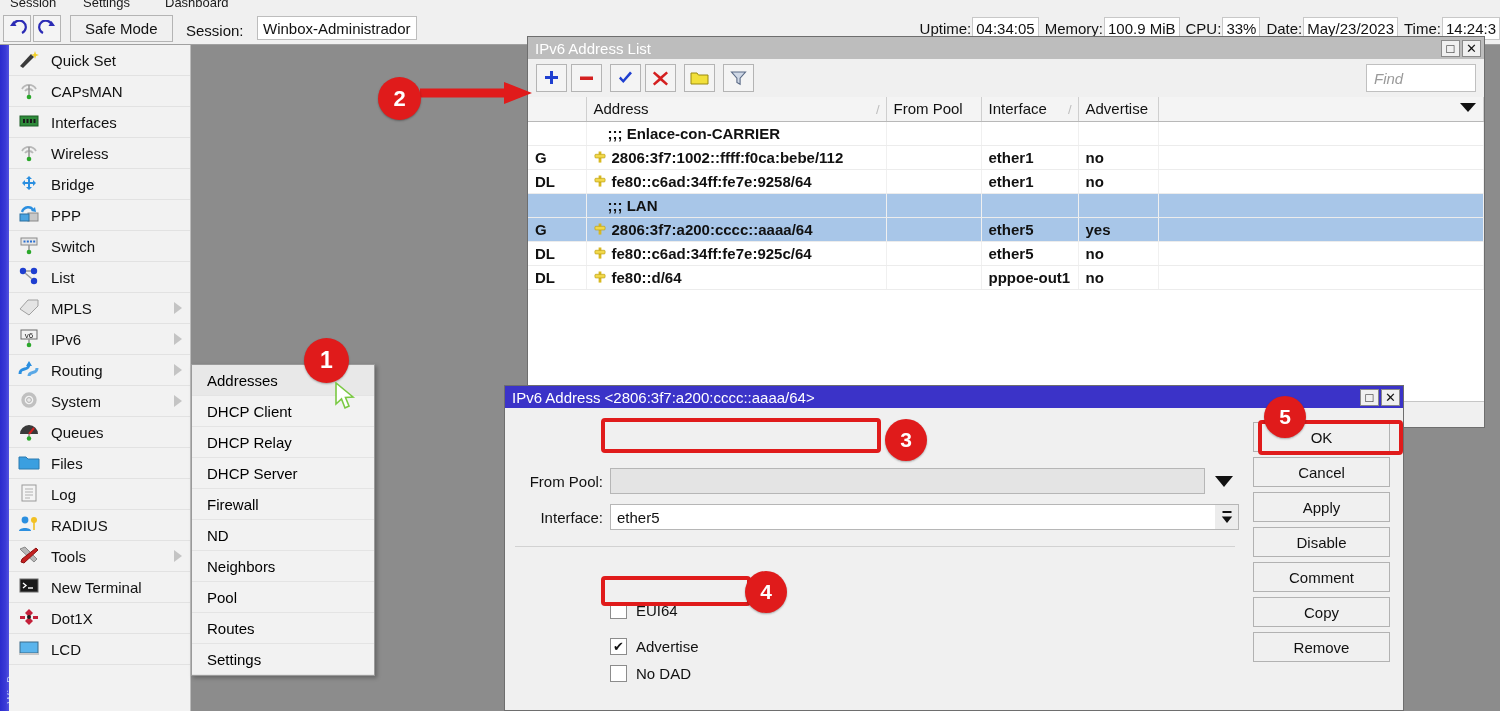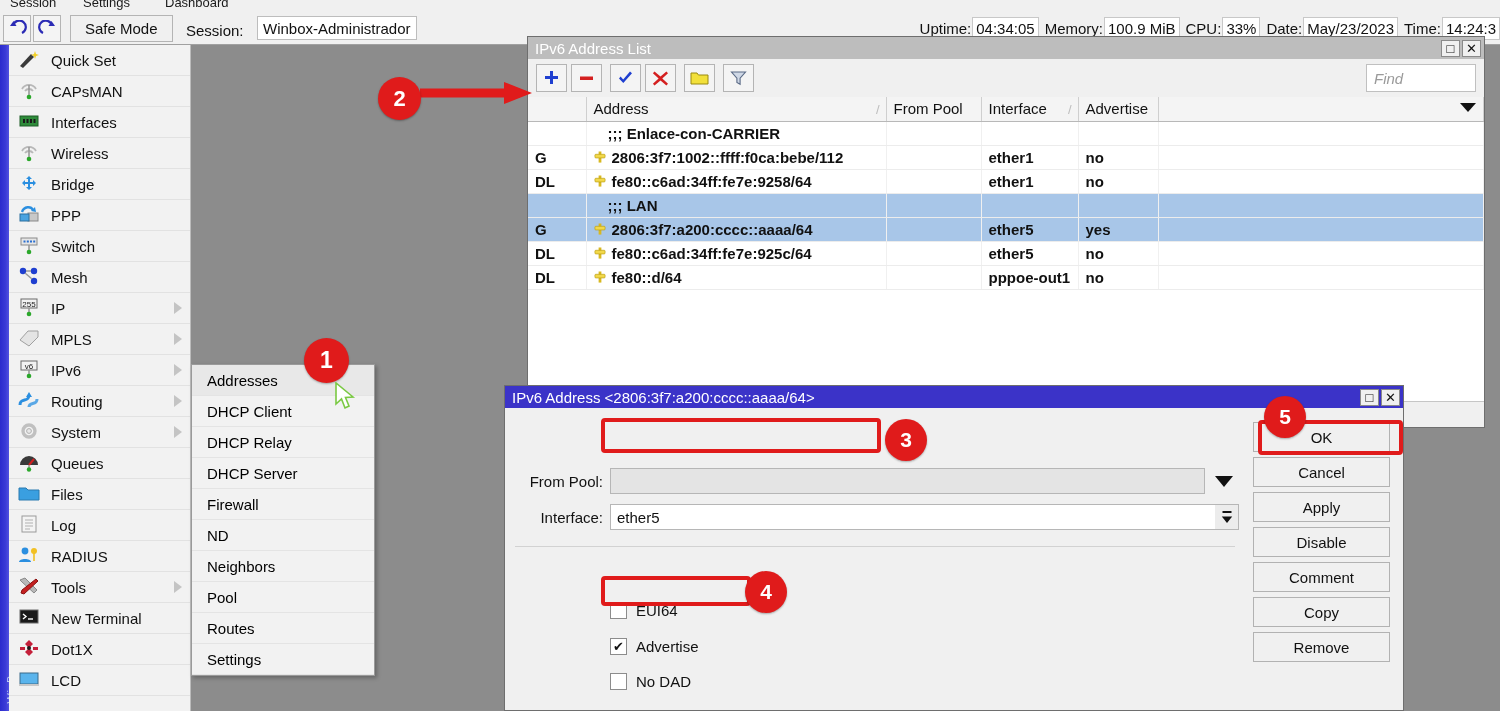--- a/index.html
+++ b/index.html
@@ -318,31 +318,21 @@
         <span class="lbl">Switch</span>
       </div>
       <div class="side-item">
         <span class="ico"><svg width="24" height="20" viewBox="0 0 24 20">
             <circle cx="6" cy="5" r="3.2" fill="#1f3fd0"></circle>
             <circle cx="17" cy="5" r="3.2" fill="#1f3fd0"></circle>
             <circle cx="17" cy="15" r="3.2" fill="#1f3fd0"></circle>
             <path d="M8 7 L15 13" stroke="#9a9a9a" stroke-width="1.5"></path>
             <path d="M9 5 L14 5" stroke="#9a9a9a" stroke-width="1.5"></path>
           </svg></span>
-        <span class="lbl">Mesh</span>
-      </div>
-      <div class="side-item">
-        <span class="ico"><svg width="24" height="20" viewBox="0 0 24 20">
-            <rect x="4" y="2" width="16" height="9" fill="#f2f2f2" stroke="#6a6a6a"></rect>
-            <text x="12" y="9.5" font-size="8" text-anchor="middle" fill="#1a1a1a" font-family="sans-serif">255</text>
-            <rect x="11.2" y="11" width="1.6" height="5" fill="#9a9a9a"></rect>
-            <circle cx="12" cy="17" r="2.3" fill="#2ba82b"></circle>
-          </svg></span>
-        <span class="lbl">IP</span>
-        <span class="arrow"></span>
+        <span class="lbl">List</span>
       </div>
       <div class="side-item">
         <span class="ico"><svg width="24" height="20" viewBox="0 0 24 20">
             <path d="M3 12 L11 3 L21 3 L21 9 L12 18 Z" fill="#e4e4e4" stroke="#a0a0a0"></path>
           </svg></span>
         <span class="lbl">MPLS</span>
         <span class="arrow"></span>
       </div>
       <div class="side-item">
         <span class="ico"><svg width="24" height="20" viewBox="0 0 24 20">
@@ -675,21 +665,21 @@
       <div class="divider" style="left:10px; top:138px; width:720px;"></div>
 
       <div class="chk-row" style="left:105px; top:146px;">
         <span class="chkbox"></span>
         <span class="chk-label">EUI64</span>
       </div>
       <div class="chk-row" style="left:105px; top:182px;">
         <span class="chkbox">✔</span>
         <span class="chk-label">Advertise</span>
       </div>
-      <div class="chk-row" style="left:105px; top:217px;">
+      <div class="chk-row" style="left:105px; top:209px;">
         <span class="chkbox"></span>
         <span class="chk-label">No DAD</span>
       </div>
 
       <div class="btn-col" id="dlg-buttons">
           <div class="dlg-btn">OK</div>
           <div class="dlg-btn">Cancel</div>
           <div class="dlg-btn">Apply</div>
           <div class="dlg-btn">Disable</div>
           <div class="dlg-btn">Comment</div>

